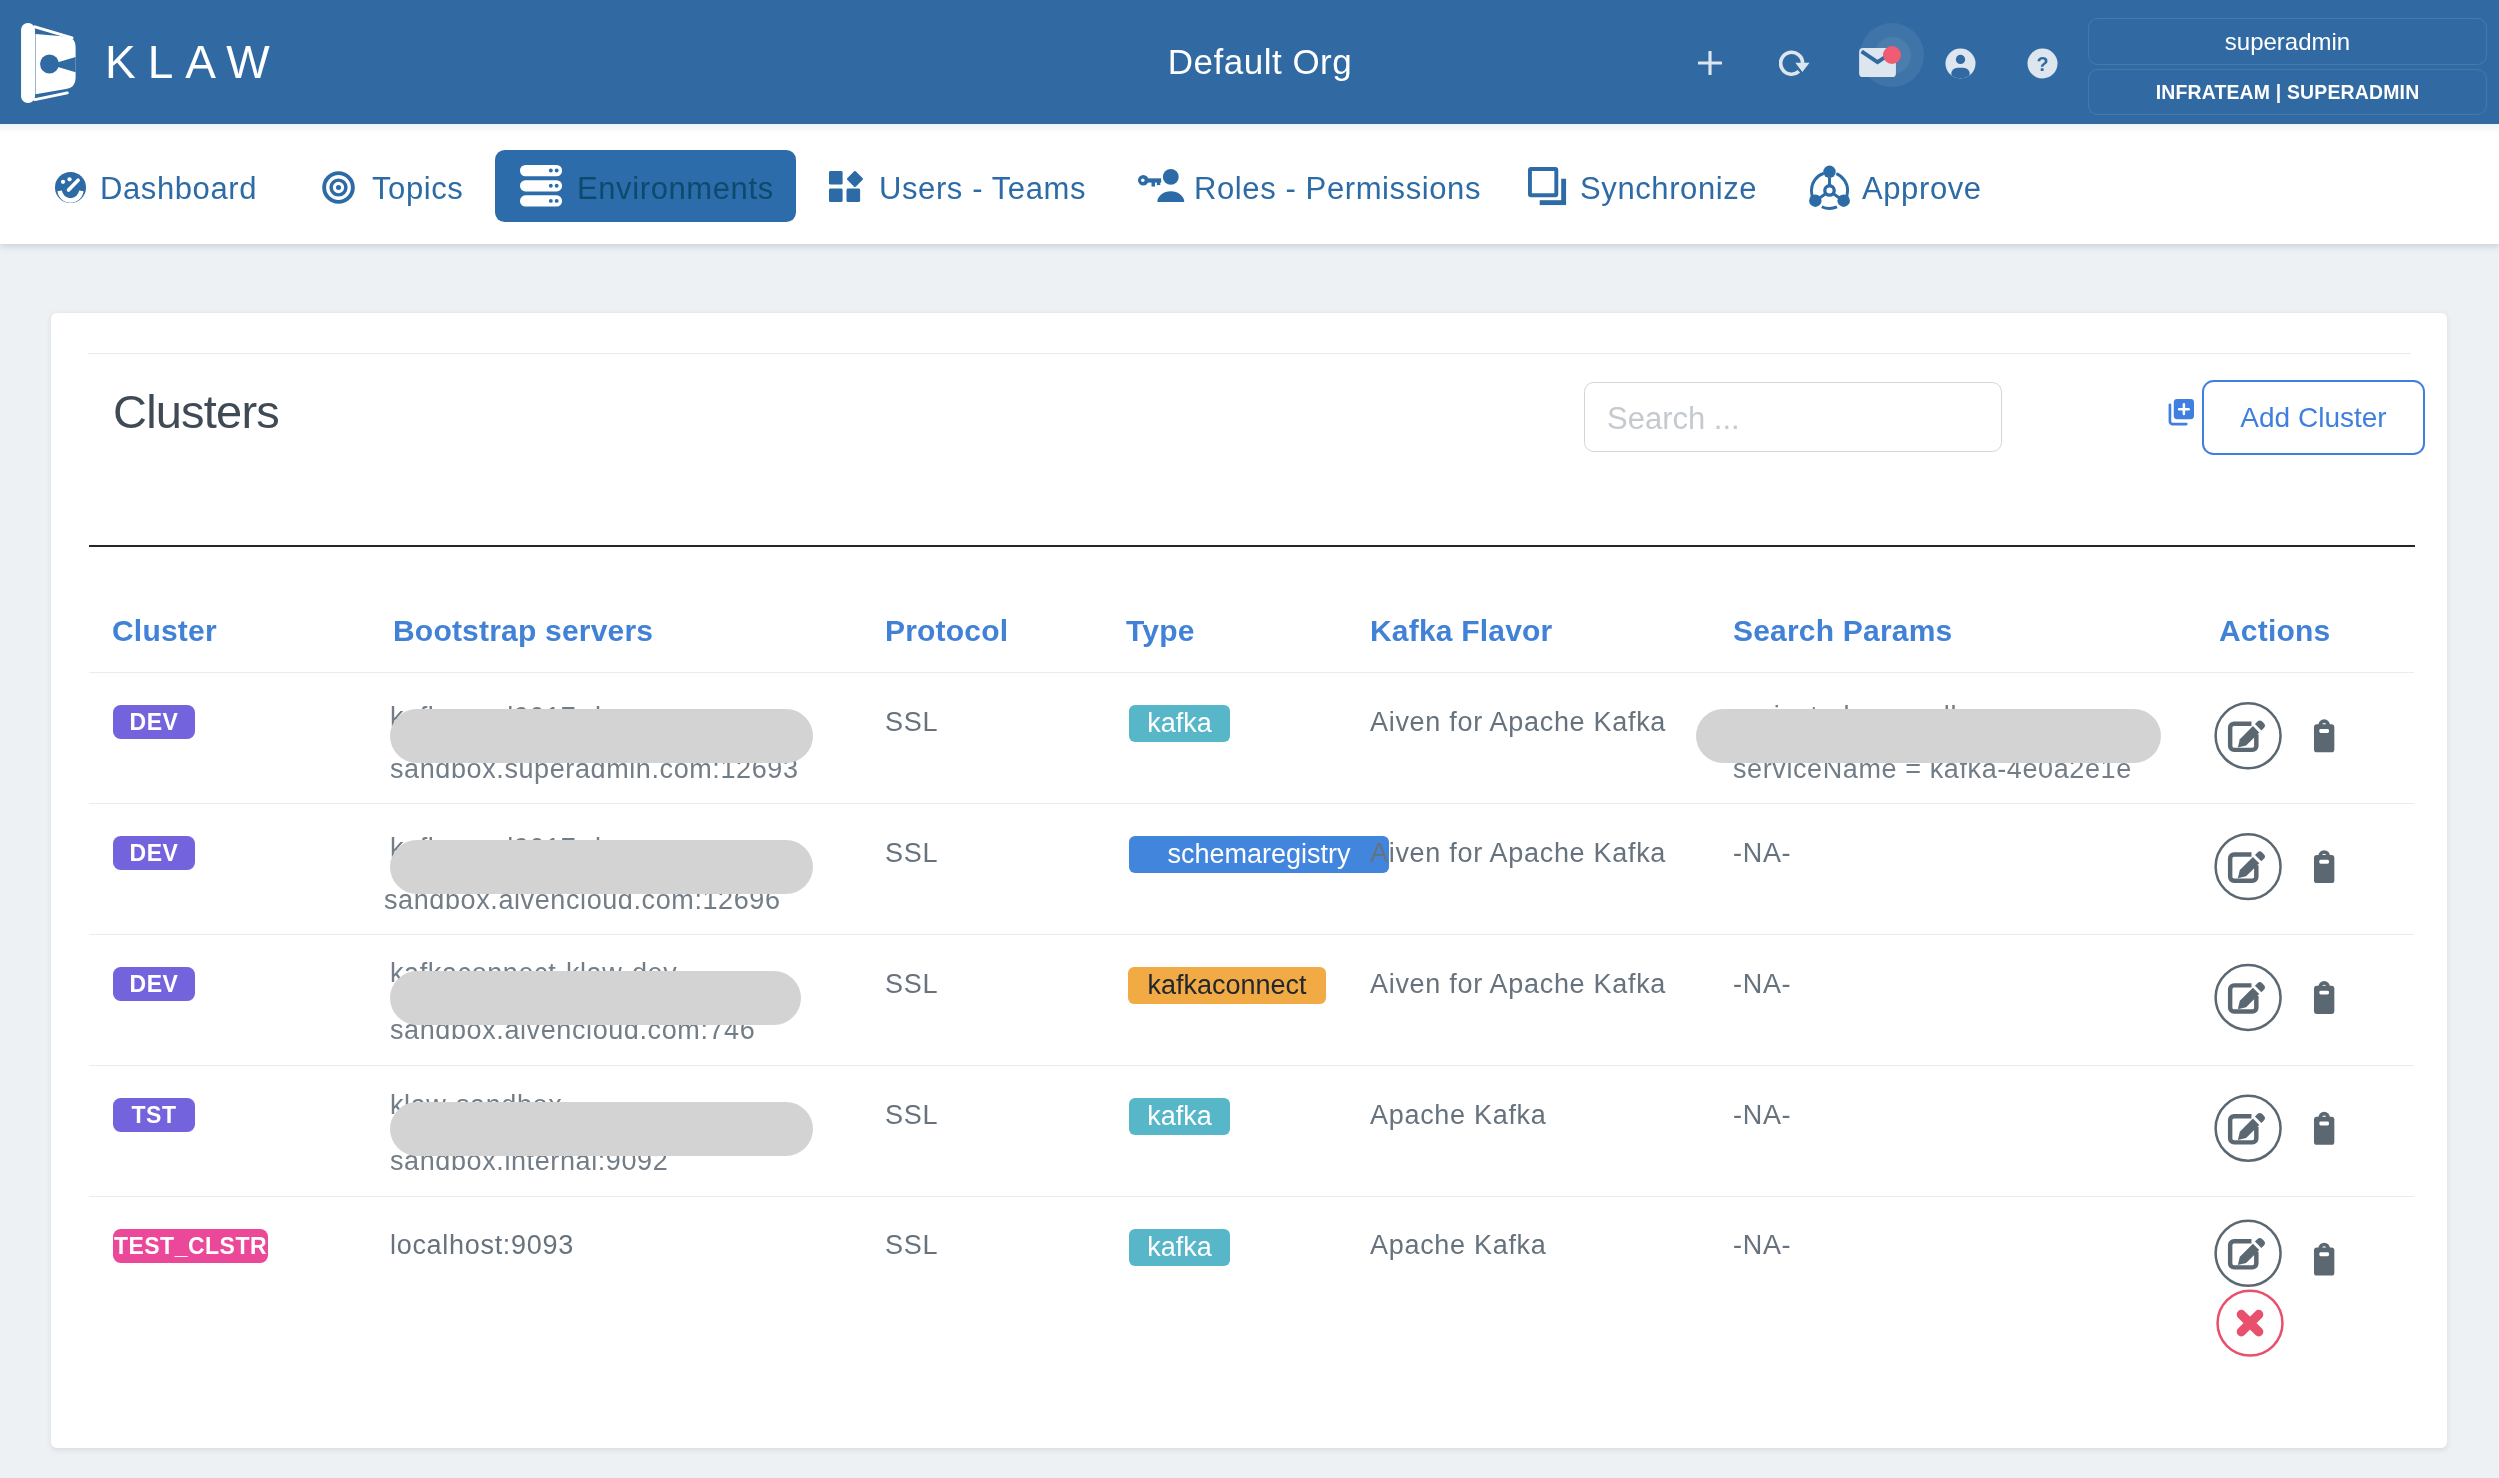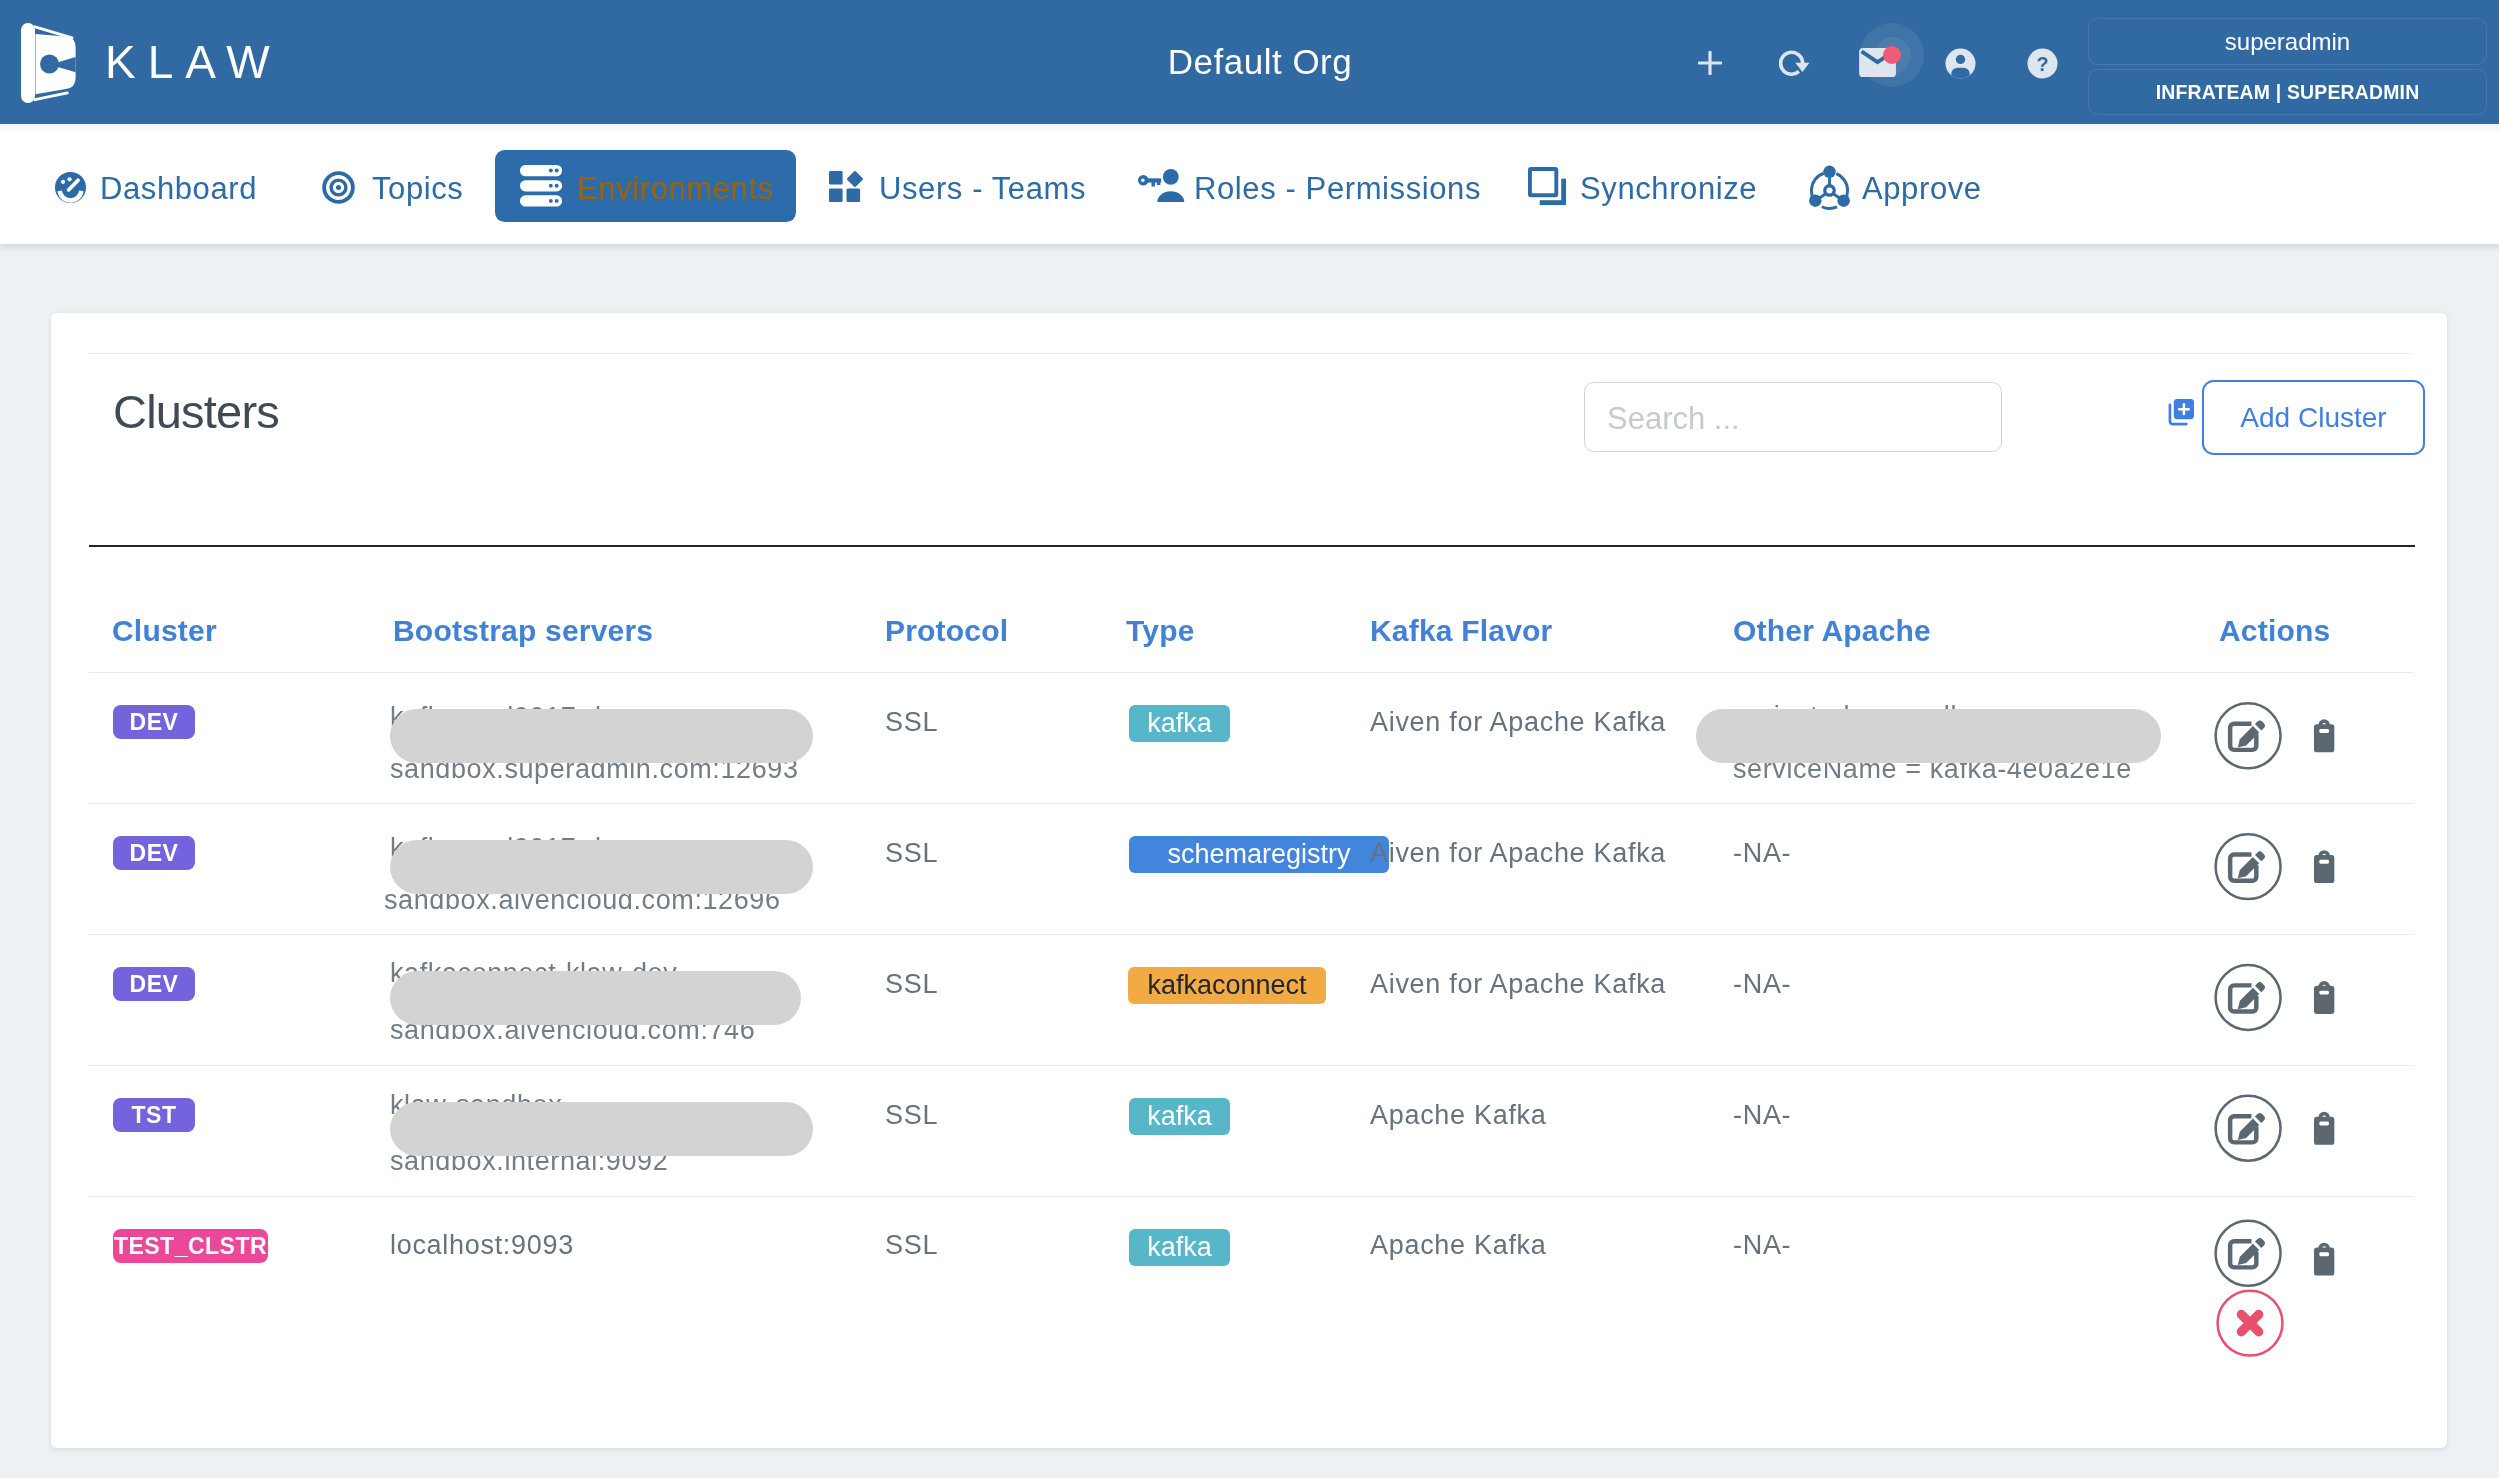--- a/index.html
+++ b/index.html
@@ -106,21 +106,21 @@
   <rect x="0" y="31" width="43" height="11.5" rx="5.5" fill="#fff"></rect>
   <g fill="#2d6caa">
     <circle cx="31.5" cy="5.7" r="2"></circle>
       <circle cx="37.5" cy="5.7" r="2"></circle>
     <circle cx="31.5" cy="21.2" r="2"></circle>
       <circle cx="37.5" cy="21.2" r="2"></circle>
     <circle cx="31.5" cy="36.7" r="2"></circle>
       <circle cx="37.5" cy="36.7" r="2"></circle>
   </g>
 </svg>
-<div class="abs navtxt" style="left:577px; top:171px; color:#a16207;">Environments</div>
+<div class="abs navtxt" style="left:577px; top:171px; color:#0c4a6e;">Environments</div>
 
 <svg class="abs" style="left:829px; top:171px;" width="35" height="35" viewBox="0 0 36 36">
   <g fill="#2d6ba6">
     <rect x="0" y="0" width="14" height="14" rx="1.5"></rect>
     <rect x="0" y="18" width="14" height="14" rx="1.5"></rect>
     <rect x="18" y="18" width="14" height="14" rx="1.5"></rect>
     <rect x="20.5" y="2" width="12.4" height="12.4" rx="1.5" transform="rotate(45 26.7 8.2)"></rect>
   </g>
 </svg>
 <div class="abs navtxt" style="left:879px; top:171px;">Users - Teams</div>
@@ -171,21 +171,21 @@
 </svg>
 <div class="abs" style="left:2202px; top:380px; width:223px; height:75px; border:2.4px solid #3f7fe0; border-radius:11.6px;
      display:flex; align-items:center; justify-content:center; font-size:28px; color:#3f7fe0;">Add Cluster</div>
 <div class="abs" style="left:89px; top:545px; width:2326px; height:1.9px; background:#23262b;"></div>
 
 <div class="hcol" style="left:112px;">Cluster</div>
 <div class="hcol" style="left:393px;">Bootstrap servers</div>
 <div class="hcol" style="left:885px;">Protocol</div>
 <div class="hcol" style="left:1126px;">Type</div>
 <div class="hcol" style="left:1370px;">Kafka Flavor</div>
-<div class="hcol" style="left:1733px;">Other Apache</div>
+<div class="hcol" style="left:1733px;">Search Params</div>
 <div class="hcol" style="left:2219px;">Actions</div>
 
 <div class="rowline" style="top:672px;"></div>
 <div class="rowline" style="top:803px;"></div>
 <div class="rowline" style="top:934px;"></div>
 <div class="rowline" style="top:1065px;"></div>
 <div class="rowline" style="top:1196px;"></div>
 
 <div class="badge" style="left:113px; top:705px; width:82px; background:#7363dd;">DEV</div>
 <div class="bs1" style="left:390px; top:702px;">kafka-aed9017-dev-</div>

